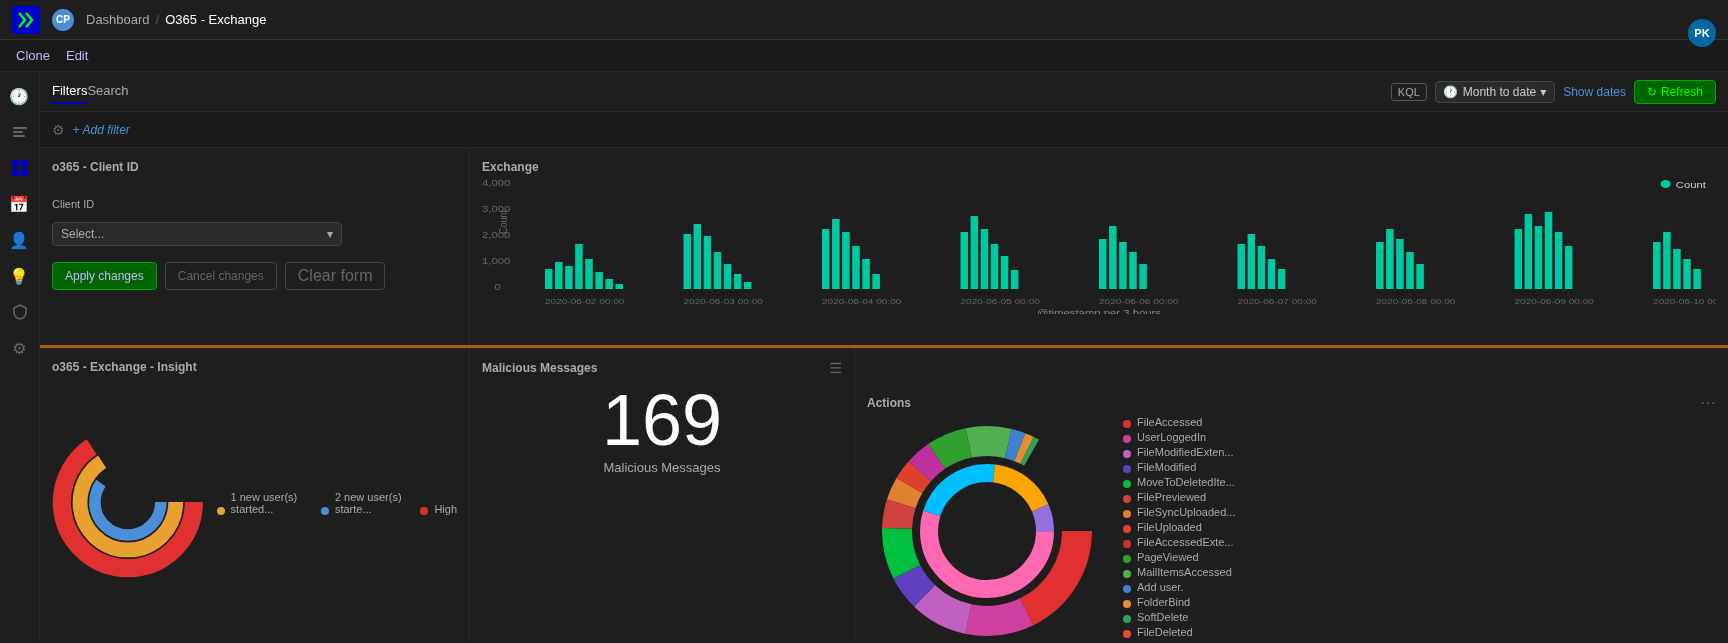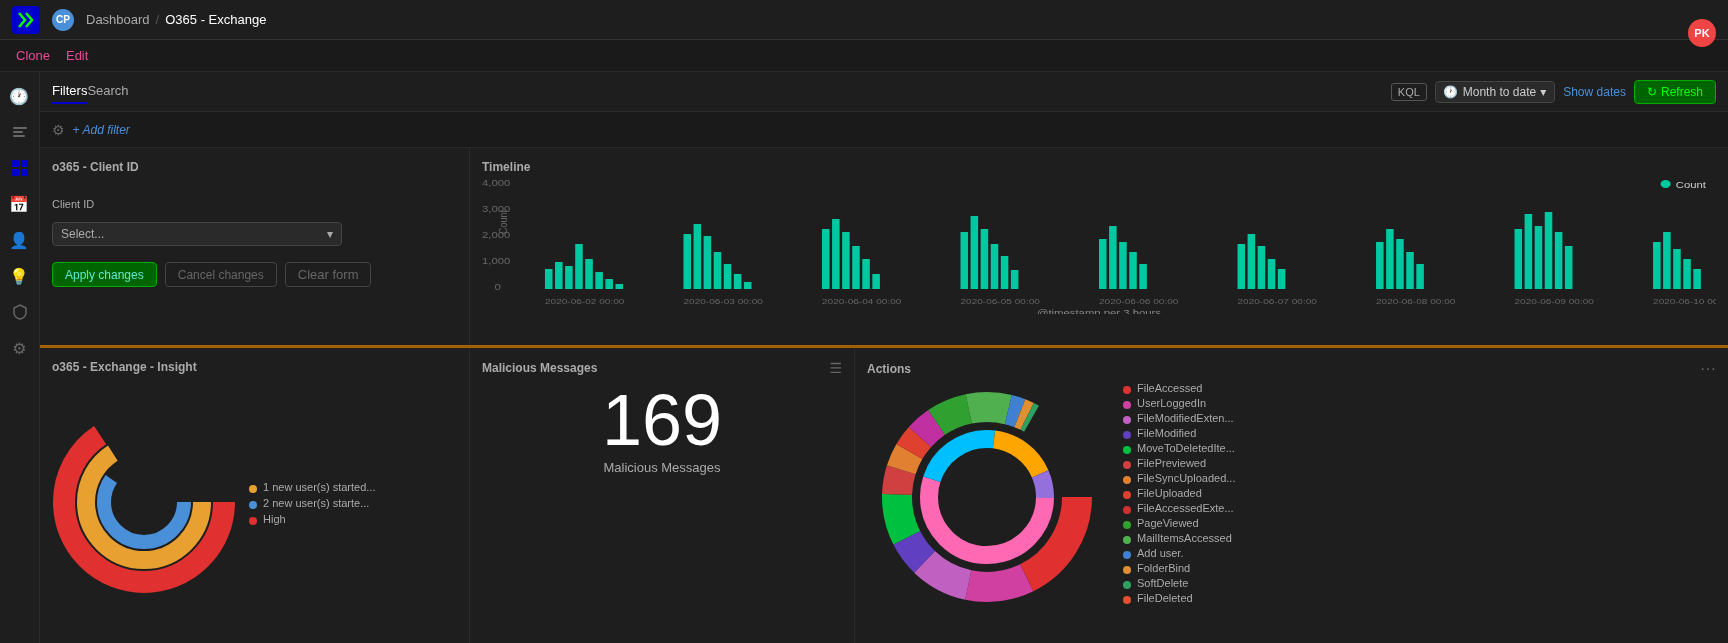--- a/index.html
+++ b/index.html
@@ -42,36 +42,36 @@
     .breadcrumb {
       display: flex; align-items: center; gap: 6px; color: #aaa; font-size: 13px; justify-content: center;
     }
     .breadcrumb a { color: #aaa; text-decoration: none; }
     .breadcrumb .sep { color: #555; }
     .breadcrumb .current { color: #fff; }
     .top-bar-right {
       margin-left: auto;
     }
     .pk-avatar {
-      width: 28px; height: 28px; border-radius: 50%; background: #ef4444;
+      width: 28px; height: 28px; border-radius: 50%; background: #0369a1;
       display: flex; align-items: center; justify-content: center;
       color: #fff; font-size: 11px; font-weight: bold; margin-top: 26px;
     }
     
     .sub-nav {
       height: 32px;
       background: #1a1a1a;
       display: flex;
       align-items: center;
       padding: 0 16px;
       gap: 16px;
       border-bottom: 1px solid #2a2a2a;
     }
     .sub-nav a {
-      color: #ec4899; text-decoration: none; font-size: 13px; text-align: right;
+      color: #c4b5fd; text-decoration: none; font-size: 13px; text-align: right;
     }
     
     .main-layout {
       display: flex;
       height: calc(643px - 72px);
     }
     .sidebar {
       width: 40px;
       background: #1e1e1e;
       border-right: 1px solid #2a2a2a;
@@ -168,30 +168,30 @@
     .select-dropdown {
       display: flex; align-items: center; justify-content: space-between;
       background: #2a2a2a; border: 1px solid #444; border-radius: 4px;
       padding: 4px 8px; color: #aaa; cursor: pointer; font-size: 12px;
       width: 290px;
     }
     .action-buttons {
       display: flex; gap: 8px; margin-top: 8px;
     }
     .btn-apply {
-      background: #006400; color: #5eead4; border: 1px solid #0a0;
+      background: #006400; color: #c4b5fd; border: 1px solid #0a0;
       padding: 4px 12px; border-radius: 4px; cursor: pointer; font-size: 12px;
     }
     .btn-cancel {
       background: transparent; color: #666; border: 1px solid #444;
       padding: 4px 12px; border-radius: 4px; cursor: pointer; font-size: 12px;
     }
     .btn-clear {
       background: transparent; color: #666; border: 1px solid #444;
-      padding: 4px 12px; border-radius: 4px; cursor: pointer; font-size: 13px;
+      padding: 4px 12px; border-radius: 4px; cursor: pointer; font-size: 16px;
     }
     
     .panel-timeline {
       flex: 1;
       background: #1e1e1e;
       padding: 12px;
       position: relative;
     }
     .timeline-chart { width: 100%; height: 140px; position: relative; }
     
@@ -228,34 +228,34 @@
       display: flex;
       flex-direction: column;
     }
     
     .insight-chart-area {
       display: flex;
       gap: 12px;
       flex: 1;
       align-items: center;
     }
-    .legend-items { display: flex; flex-direction: column; gap: 4px; }
+    .legend-items { display: flex; flex-direction: row; gap: 4px; }
     .legend-item { display: flex; align-items: flex-end; gap: 6px; font-size: 11px; color: #aaa; }
     .legend-dot { width: 8px; height: 8px; border-radius: 50%; flex-shrink: 0; }
     
     .actions-area {
       display: flex;
       gap: 8px;
       flex: 1;
     }
     .actions-legend { display: flex; flex-direction: column; gap: 3px; margin-left: 8px; }
     
     svg text { font-family: -apple-system, sans-serif; }
     .panel-header-row {
-      display: flex; align-items: center; justify-content: space-between; margin-bottom: 4px;
+      display: flex; align-items: center; justify-content: space-between; margin-bottom: 4px; margin-top: 34px;
     }
     .three-dots { color: #666; cursor: pointer; font-size: 16px; }
     .table-icon { color: #666; cursor: pointer; font-size: 14px; }
   </style>
 </head>
 <body>
 
 <div class="top-bar">
   <div class="logo">
     <svg width="18" height="18" viewBox="0 0 18 18">
@@ -344,21 +344,21 @@
           <span>▾</span>
         </div>
         <div class="action-buttons">
           <button class="btn-apply">Apply changes</button>
           <button class="btn-cancel">Cancel changes</button>
           <button class="btn-clear">Clear form</button>
         </div>
       </div>
 
       <div class="panel-timeline">
-        <div class="panel-title">Timeline</div>
+        <div class="panel-title">Exchange</div>
         
         <svg class="timeline-chart" viewBox="0 0 980 140" preserveAspectRatio="none">
 
           <text x="0" y="12" font-size="9" fill="#666">4,000</text>
           <text x="0" y="38" font-size="9" fill="#666">3,000</text>
           <text x="0" y="64" font-size="9" fill="#666">2,000</text>
           <text x="0" y="90" font-size="9" fill="#666">1,000</text>
           <text x="10" y="116" font-size="9" fill="#666">0</text>
 
           <text x="20" y="60" font-size="9" fill="#666" transform="rotate(-90 20 60)">Count</text>

